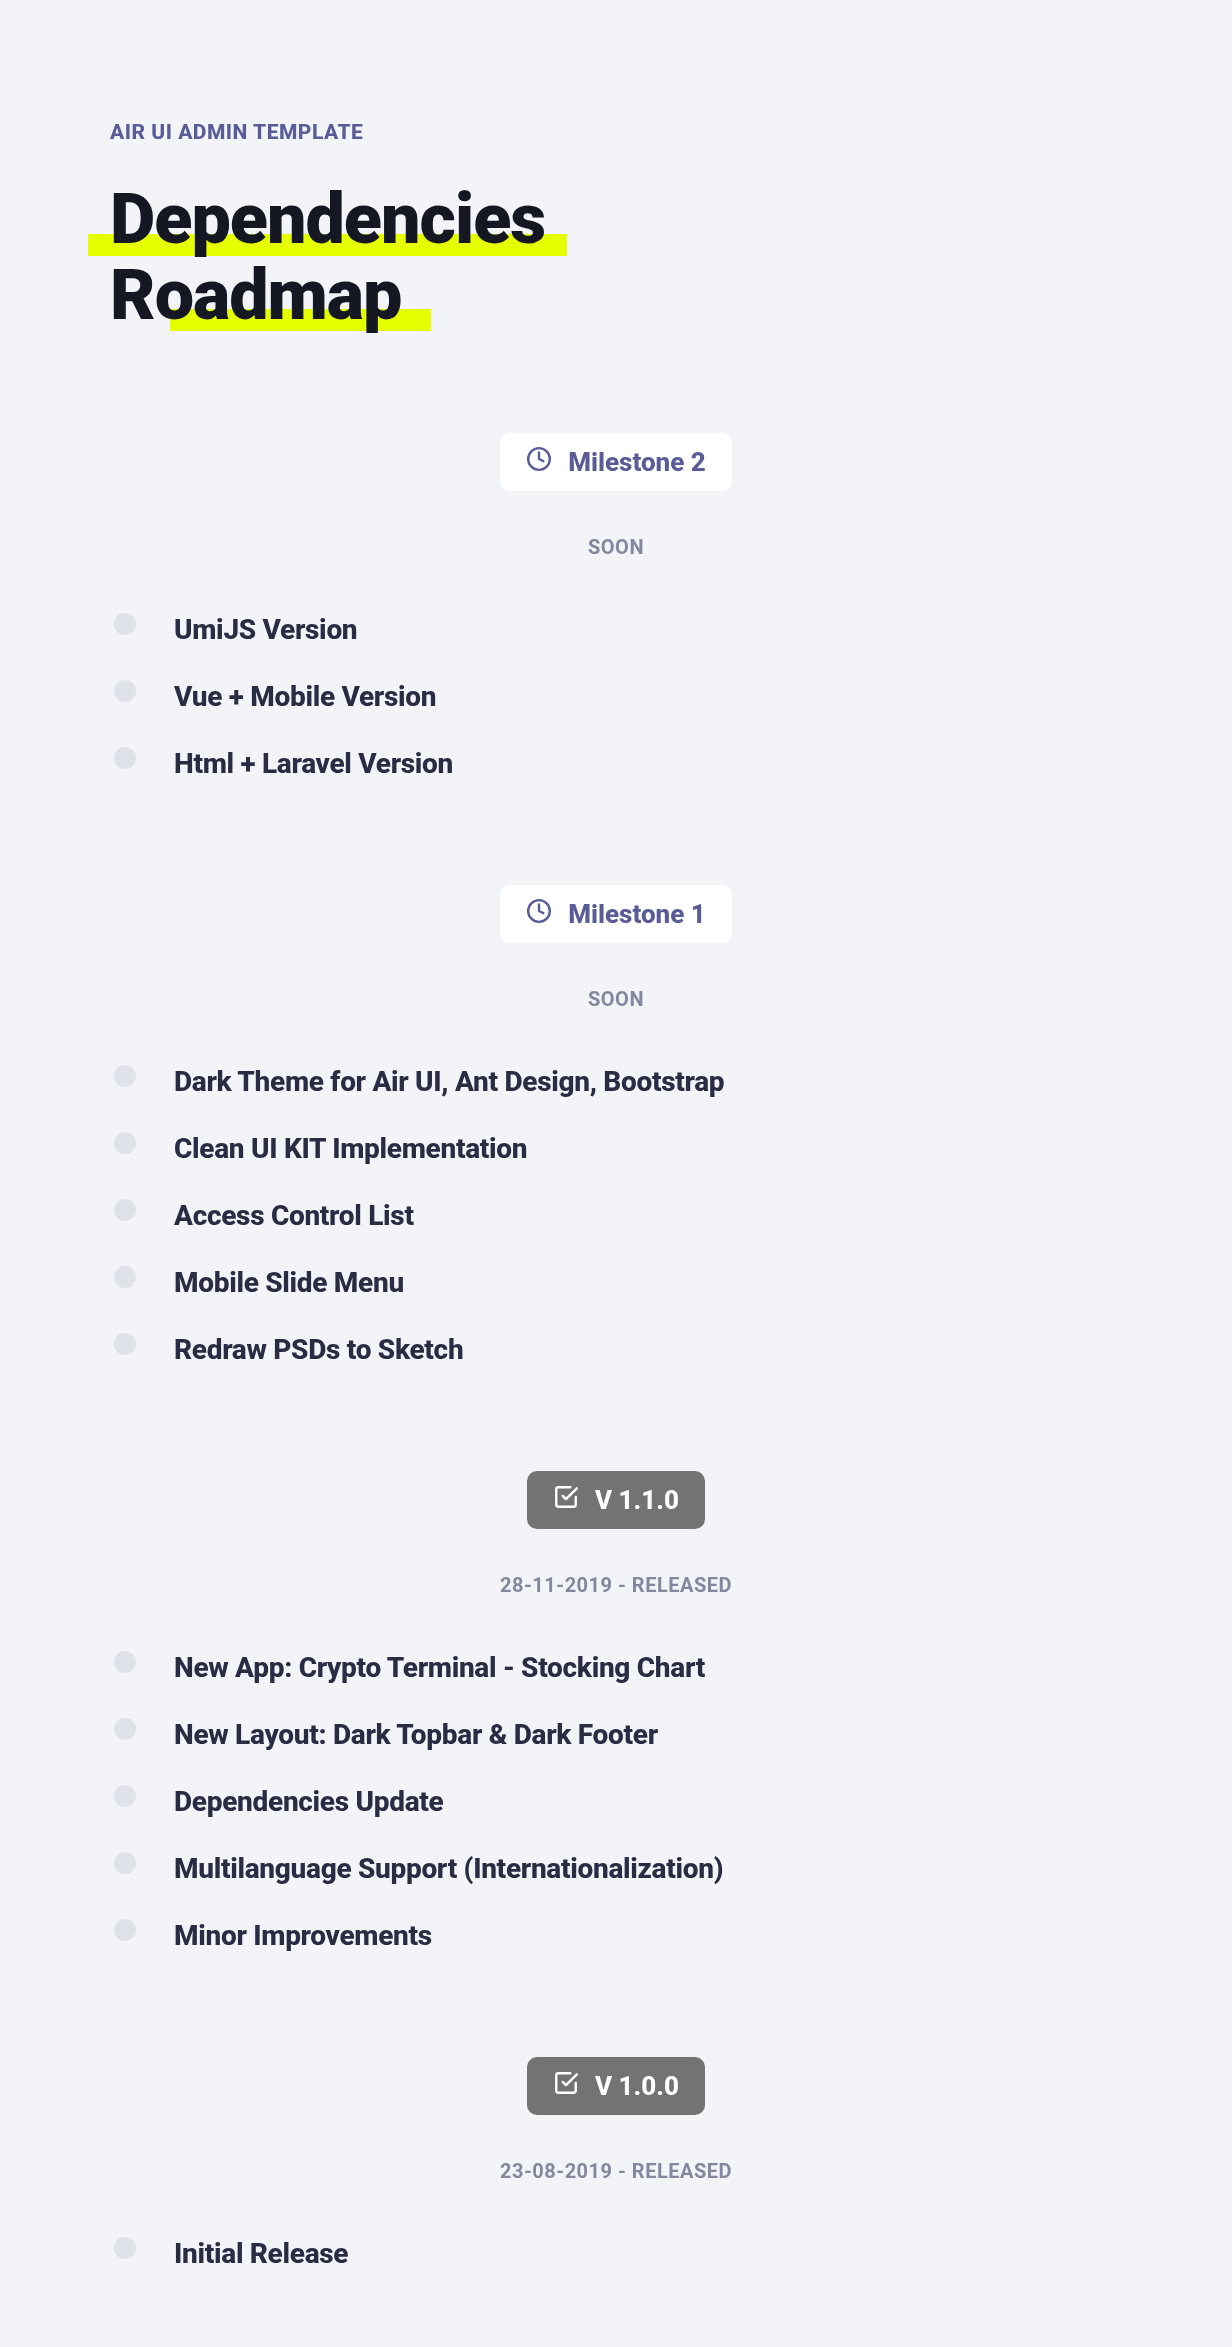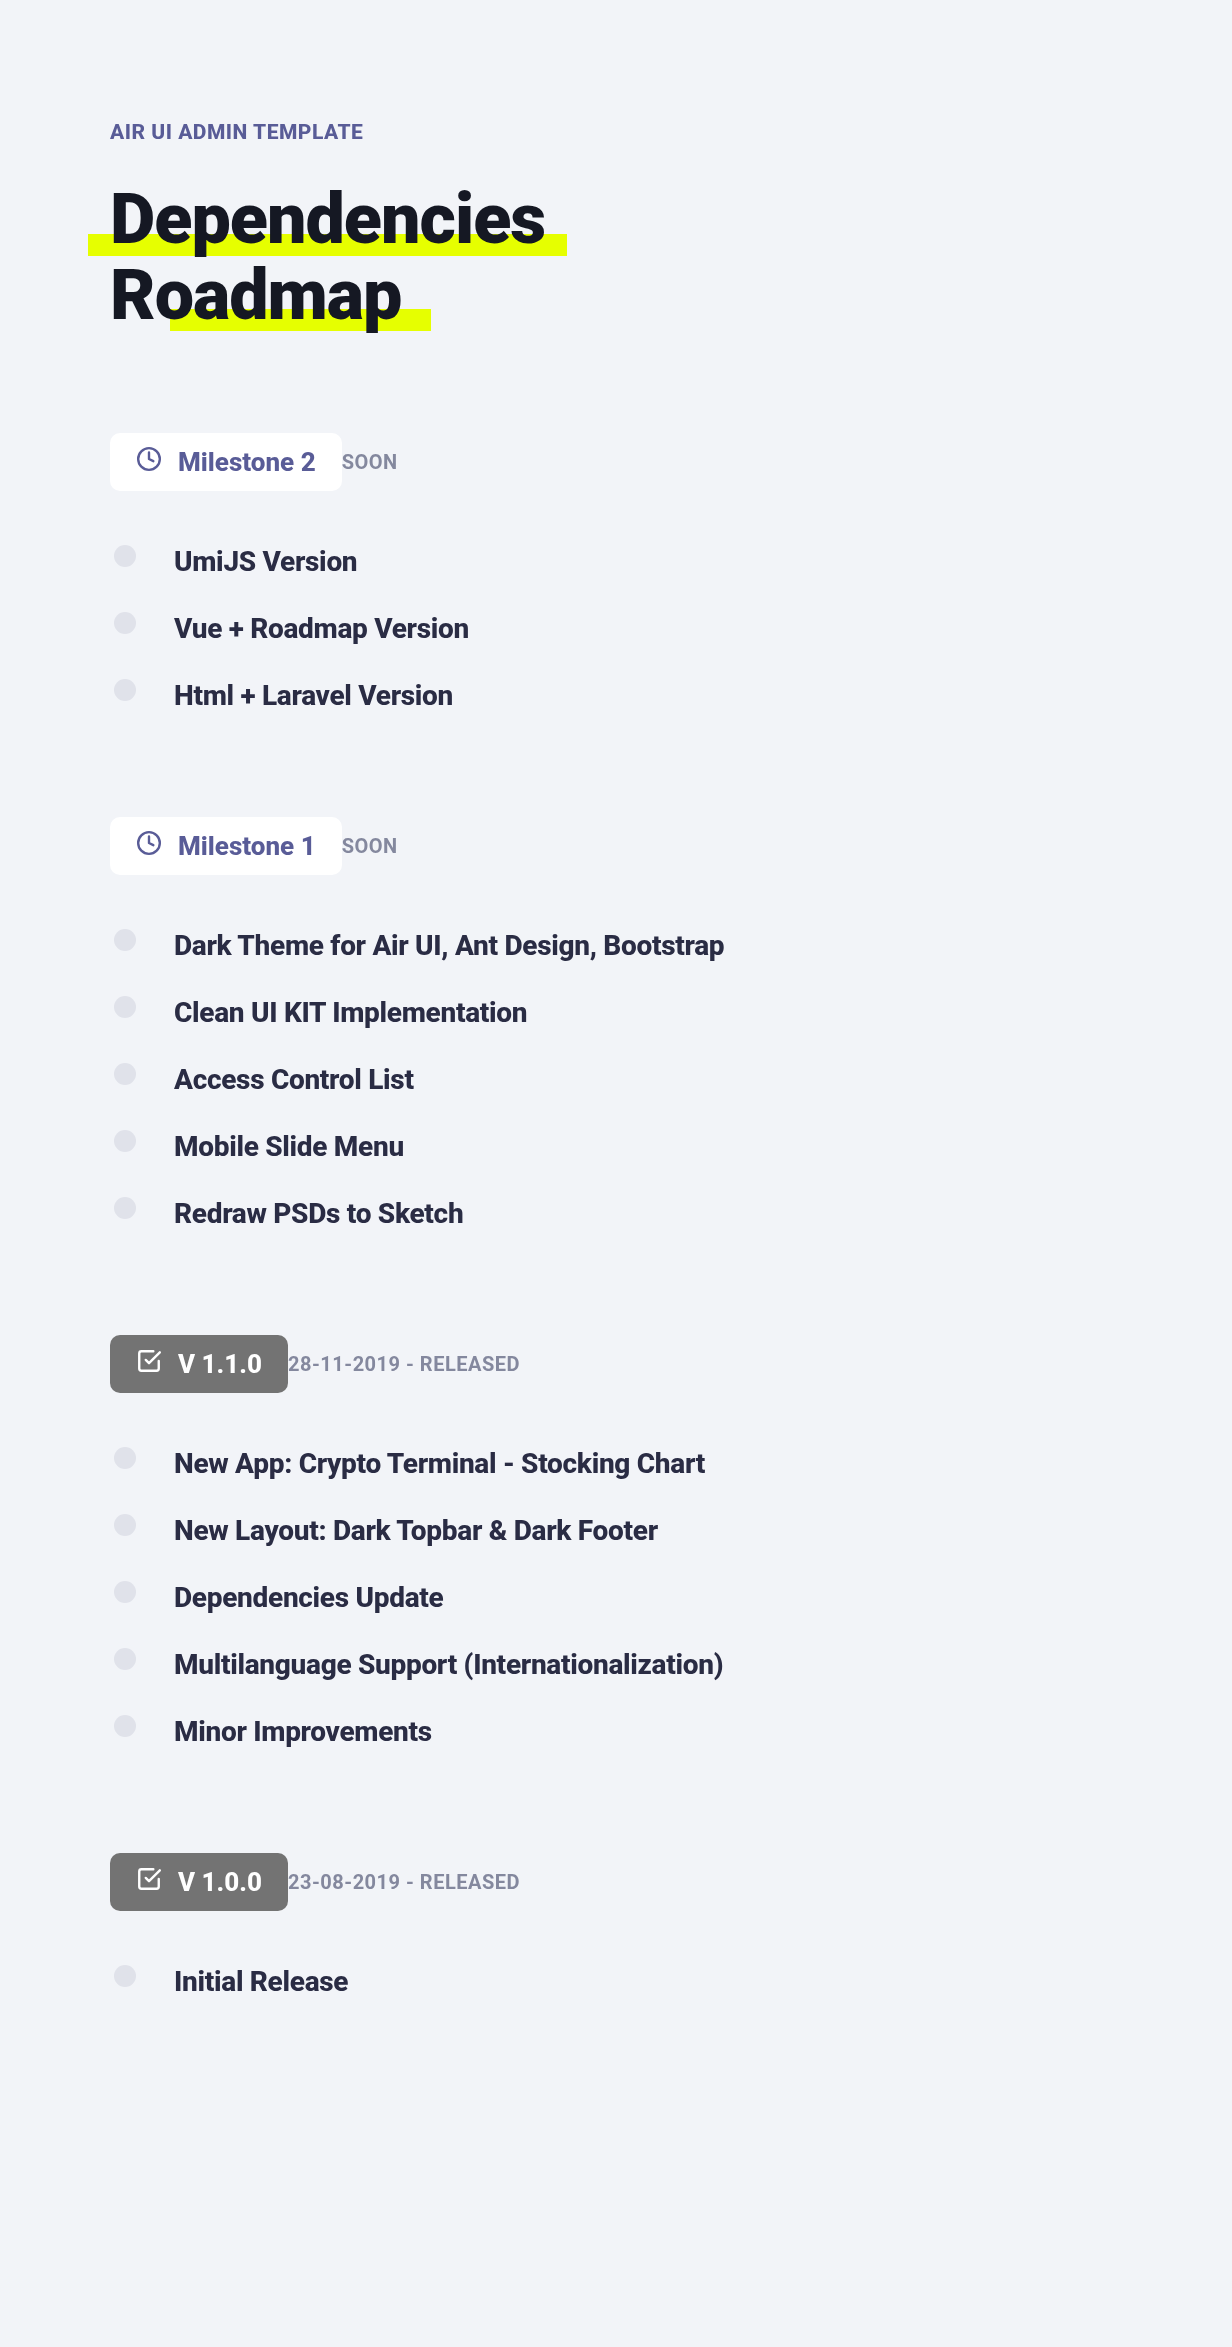--- a/index.html
+++ b/index.html
@@ -47,21 +47,23 @@
     right: -30px;
   }
 
   .section {
     margin-bottom: 105px;
   }
 
   .badge-row {
     display: flex;
     align-items: center;
+    gap: 44px;
     margin-bottom: 54px;
+    flex-direction: column;
   }
 
   .badge {
     display: inline-flex;
     align-items: center;
     gap: 16px;
     border-radius: 10px;
     padding: 13px 26px;
     font-weight: 800;
     font-size: 26px;
@@ -136,21 +138,21 @@
     </div>
     <div class="badge-meta">SOON</div>
   </div>
   <div class="items">
     <div class="item">
       <span class="bullet"></span>
       <span class="item-label">UmiJS Version</span>
     </div>
     <div class="item">
       <span class="bullet"></span>
-      <span class="item-label">Vue + Roadmap Version</span>
+      <span class="item-label">Vue + Mobile Version</span>
     </div>
     <div class="item">
       <span class="bullet"></span>
       <span class="item-label">Html + Laravel Version</span>
     </div>
   </div>
 </div>
 
 <div class="section">
   <div class="badge-row">

